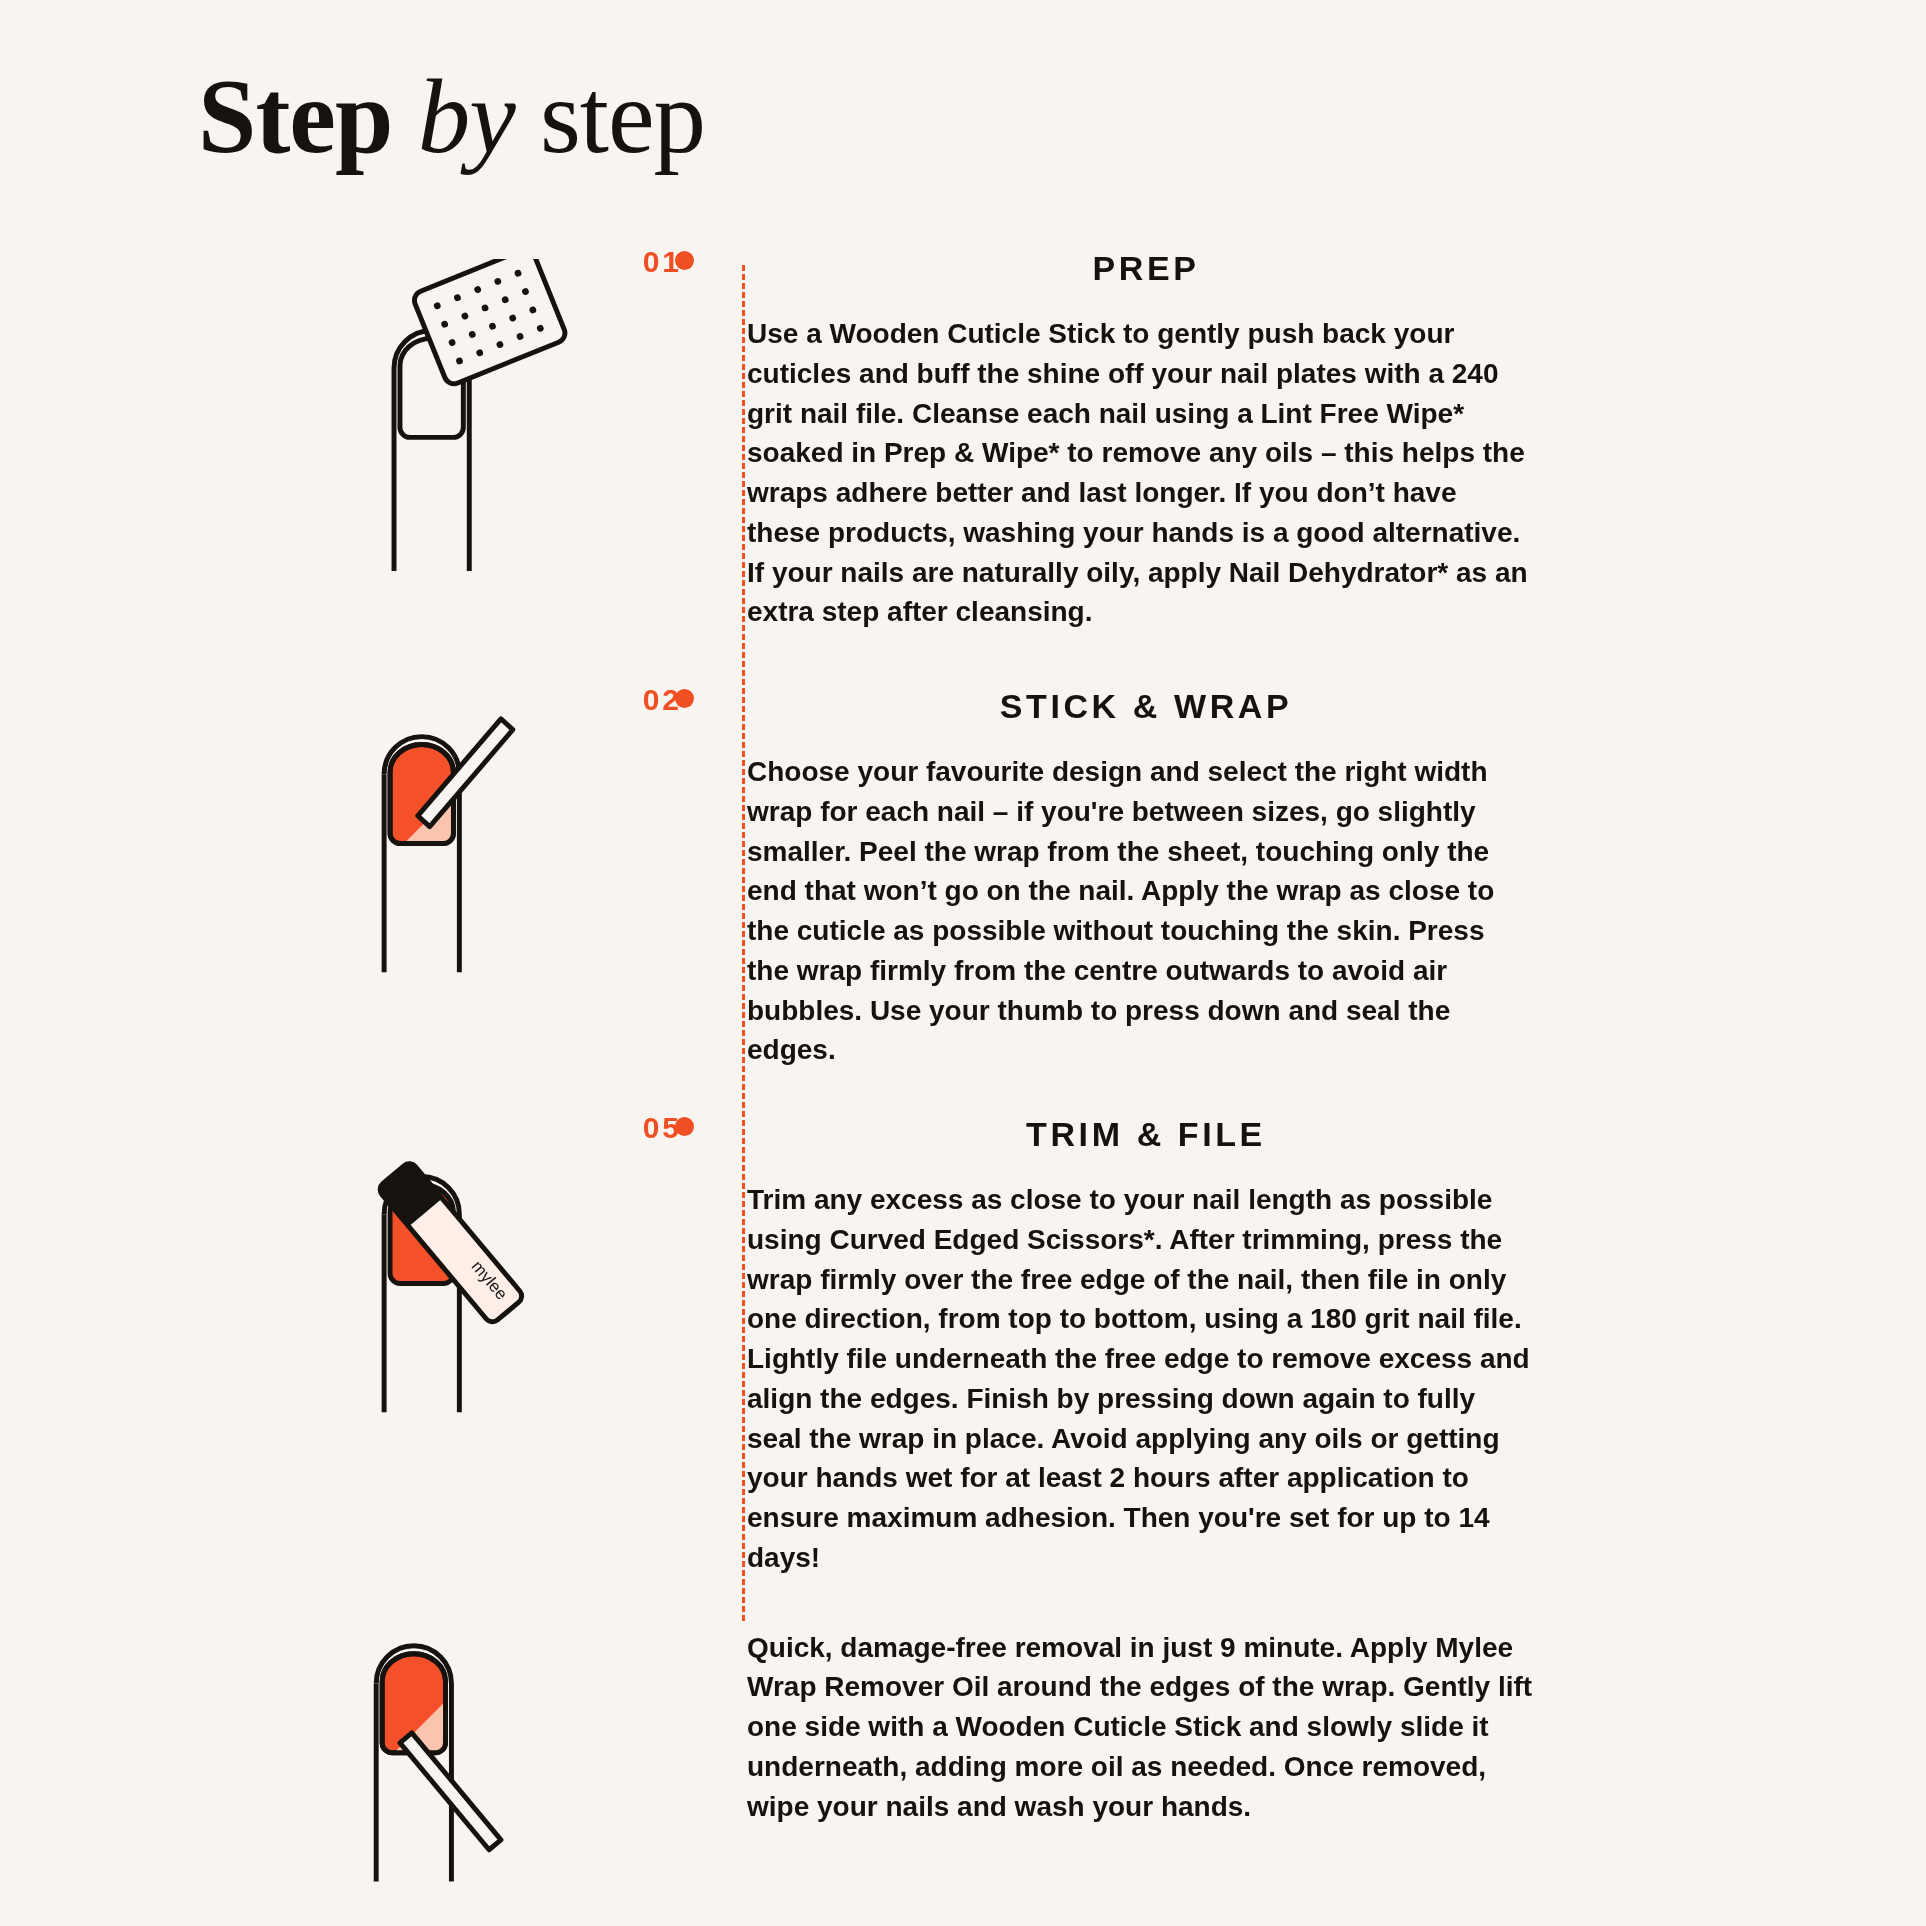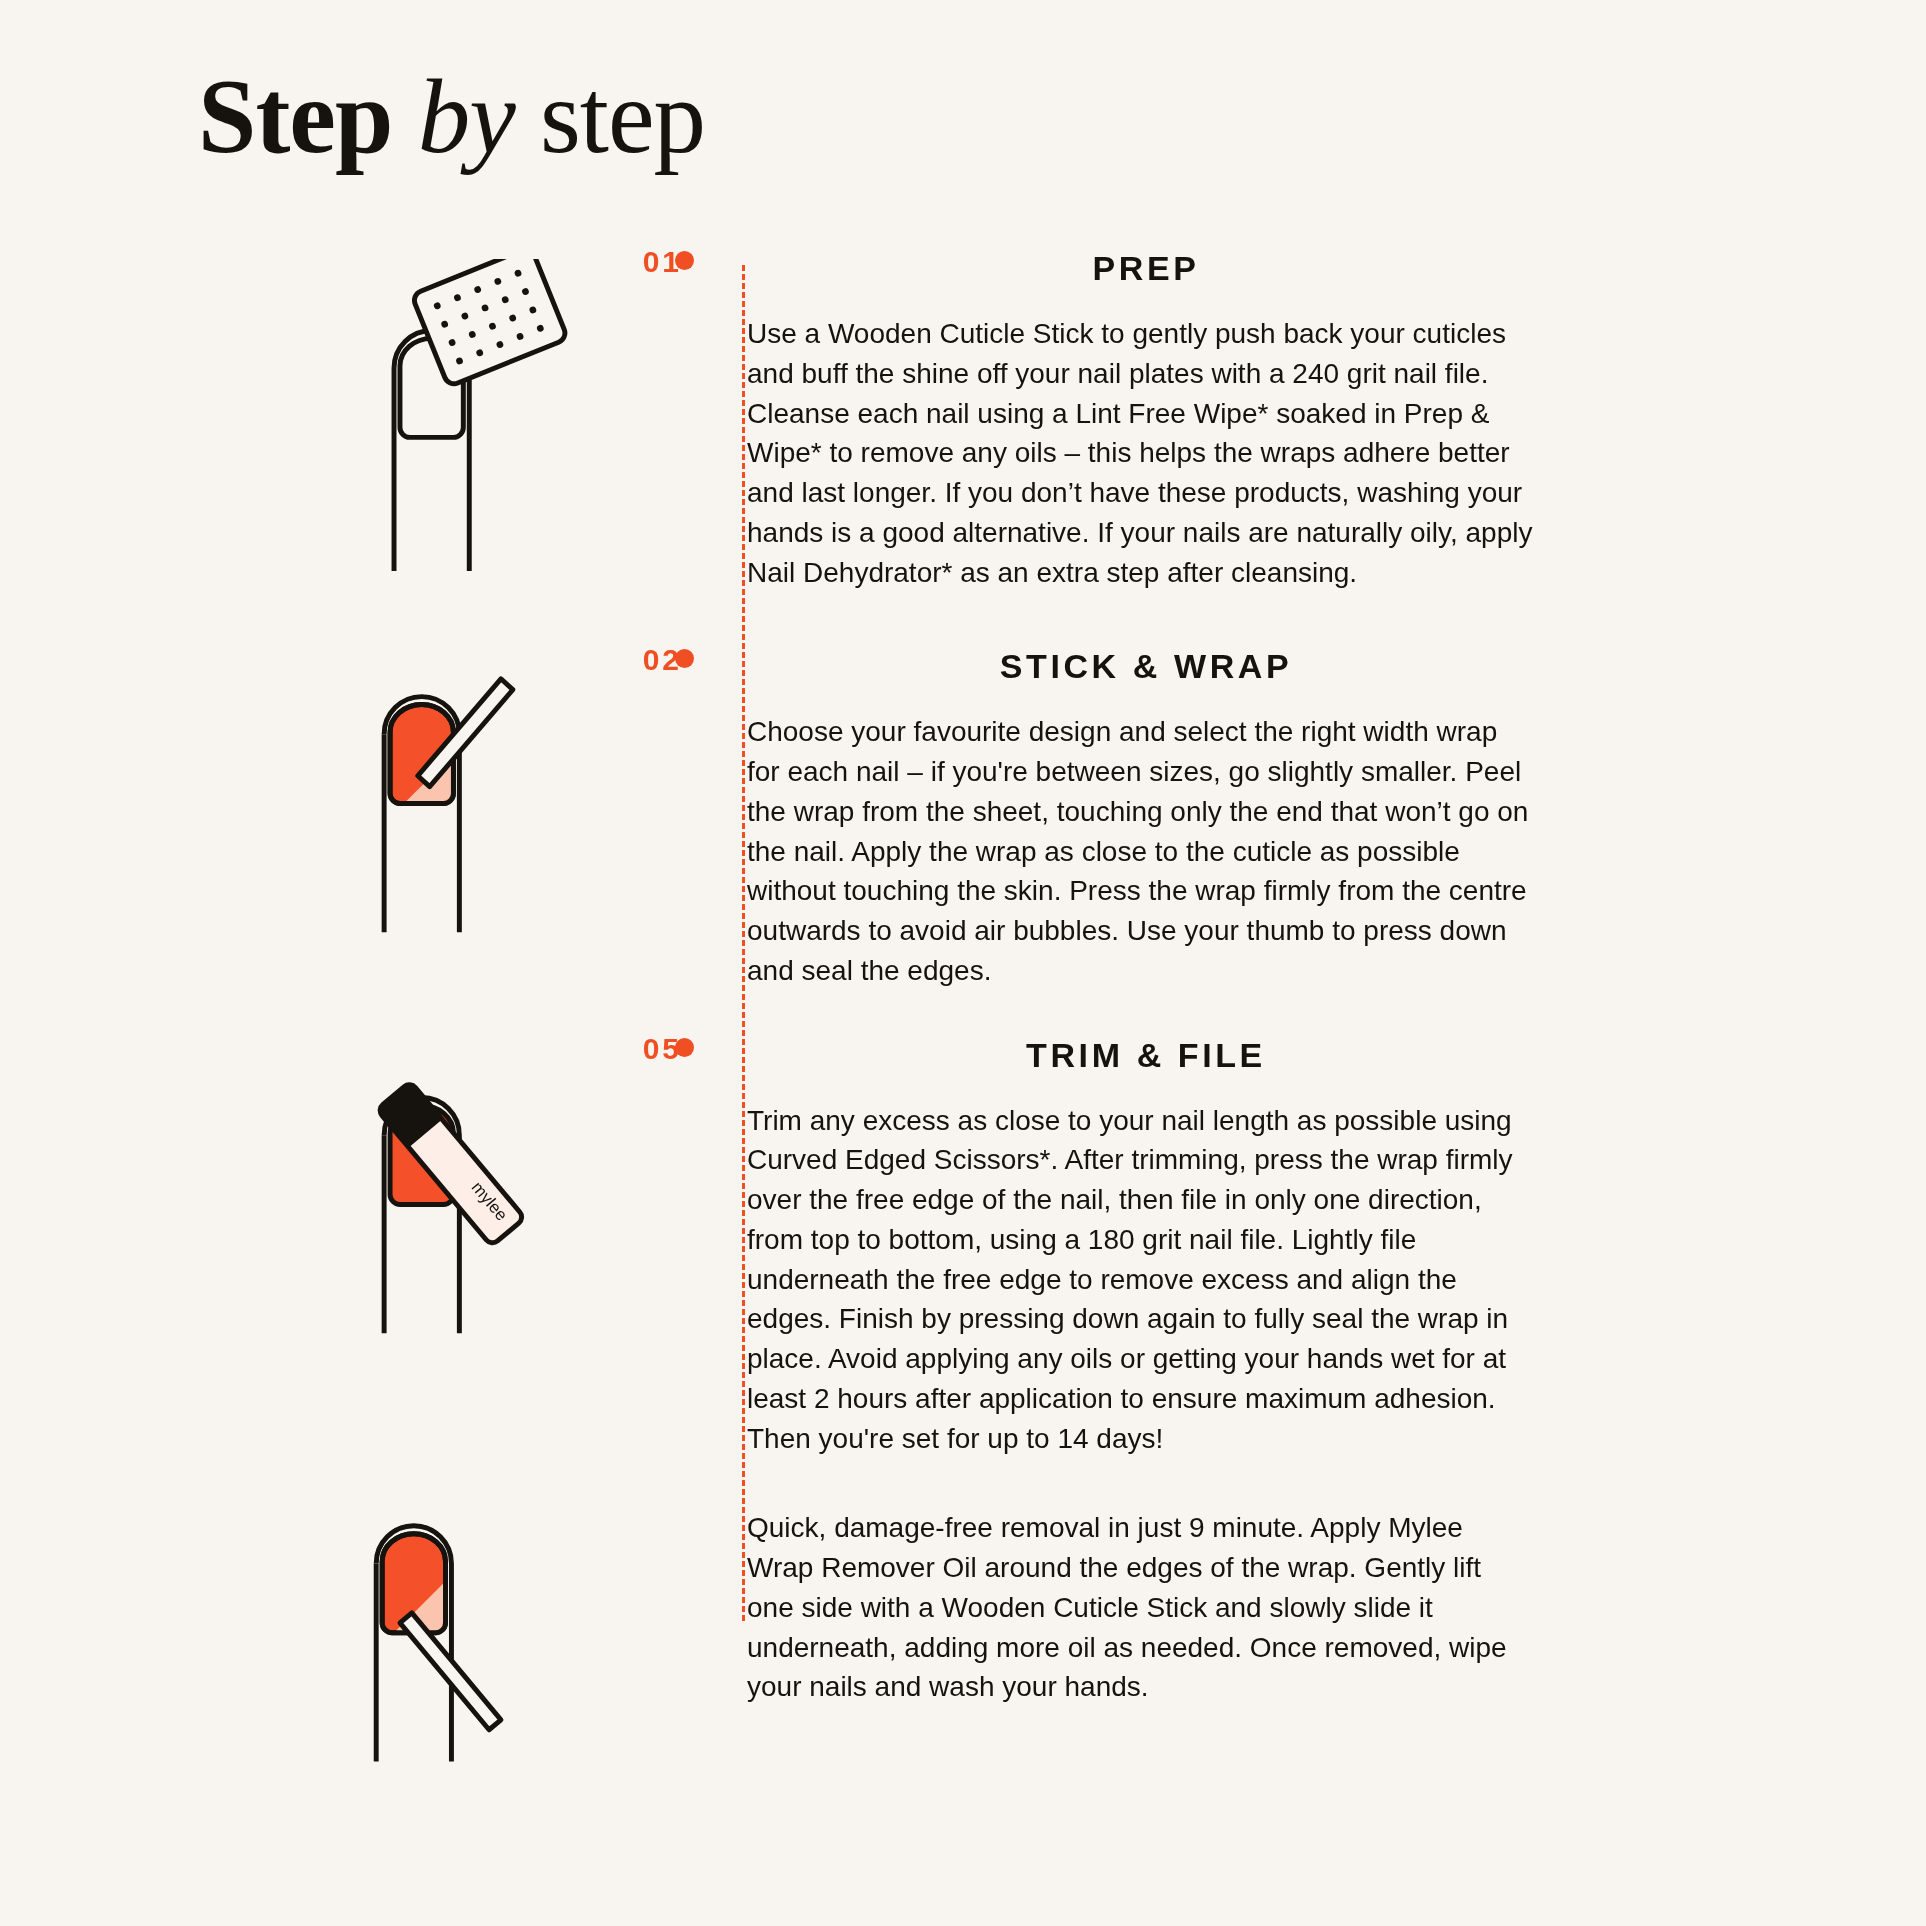--- a/index.html
+++ b/index.html
@@ -97,20 +97,21 @@
     letter-spacing: 3.6px;
     color: #16130f;
     margin: -10px 0 26px 0;
     text-align: center;
   }
   .step-text {
     font-size: 28px;
     line-height: 1.42;
     color: #16130f;
     max-width: 787px;
+    font-weight: bold;
   }
 
   
   .connector {
     position: absolute;
     left: 0;
     top: 0;
     width: 1927px;
     height: 100%;
     pointer-events: none;

